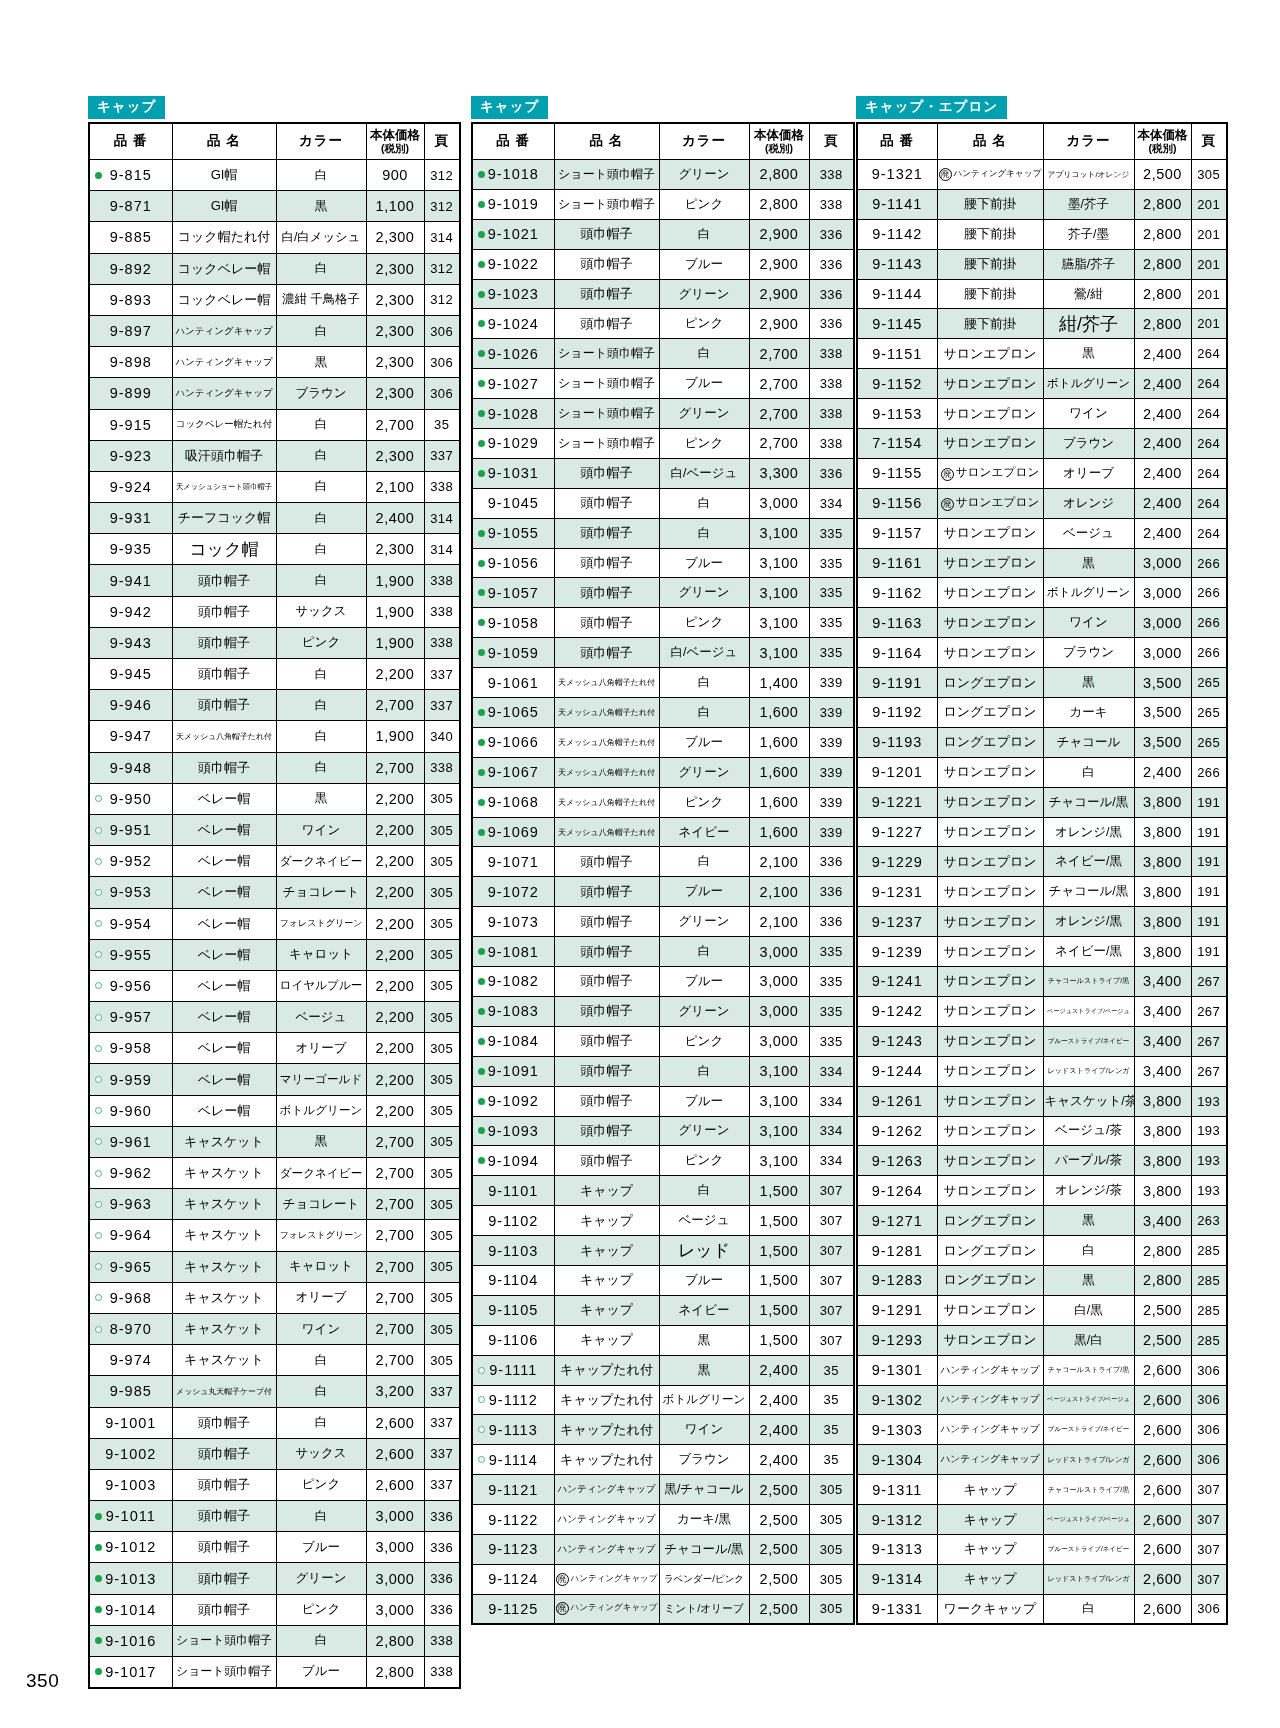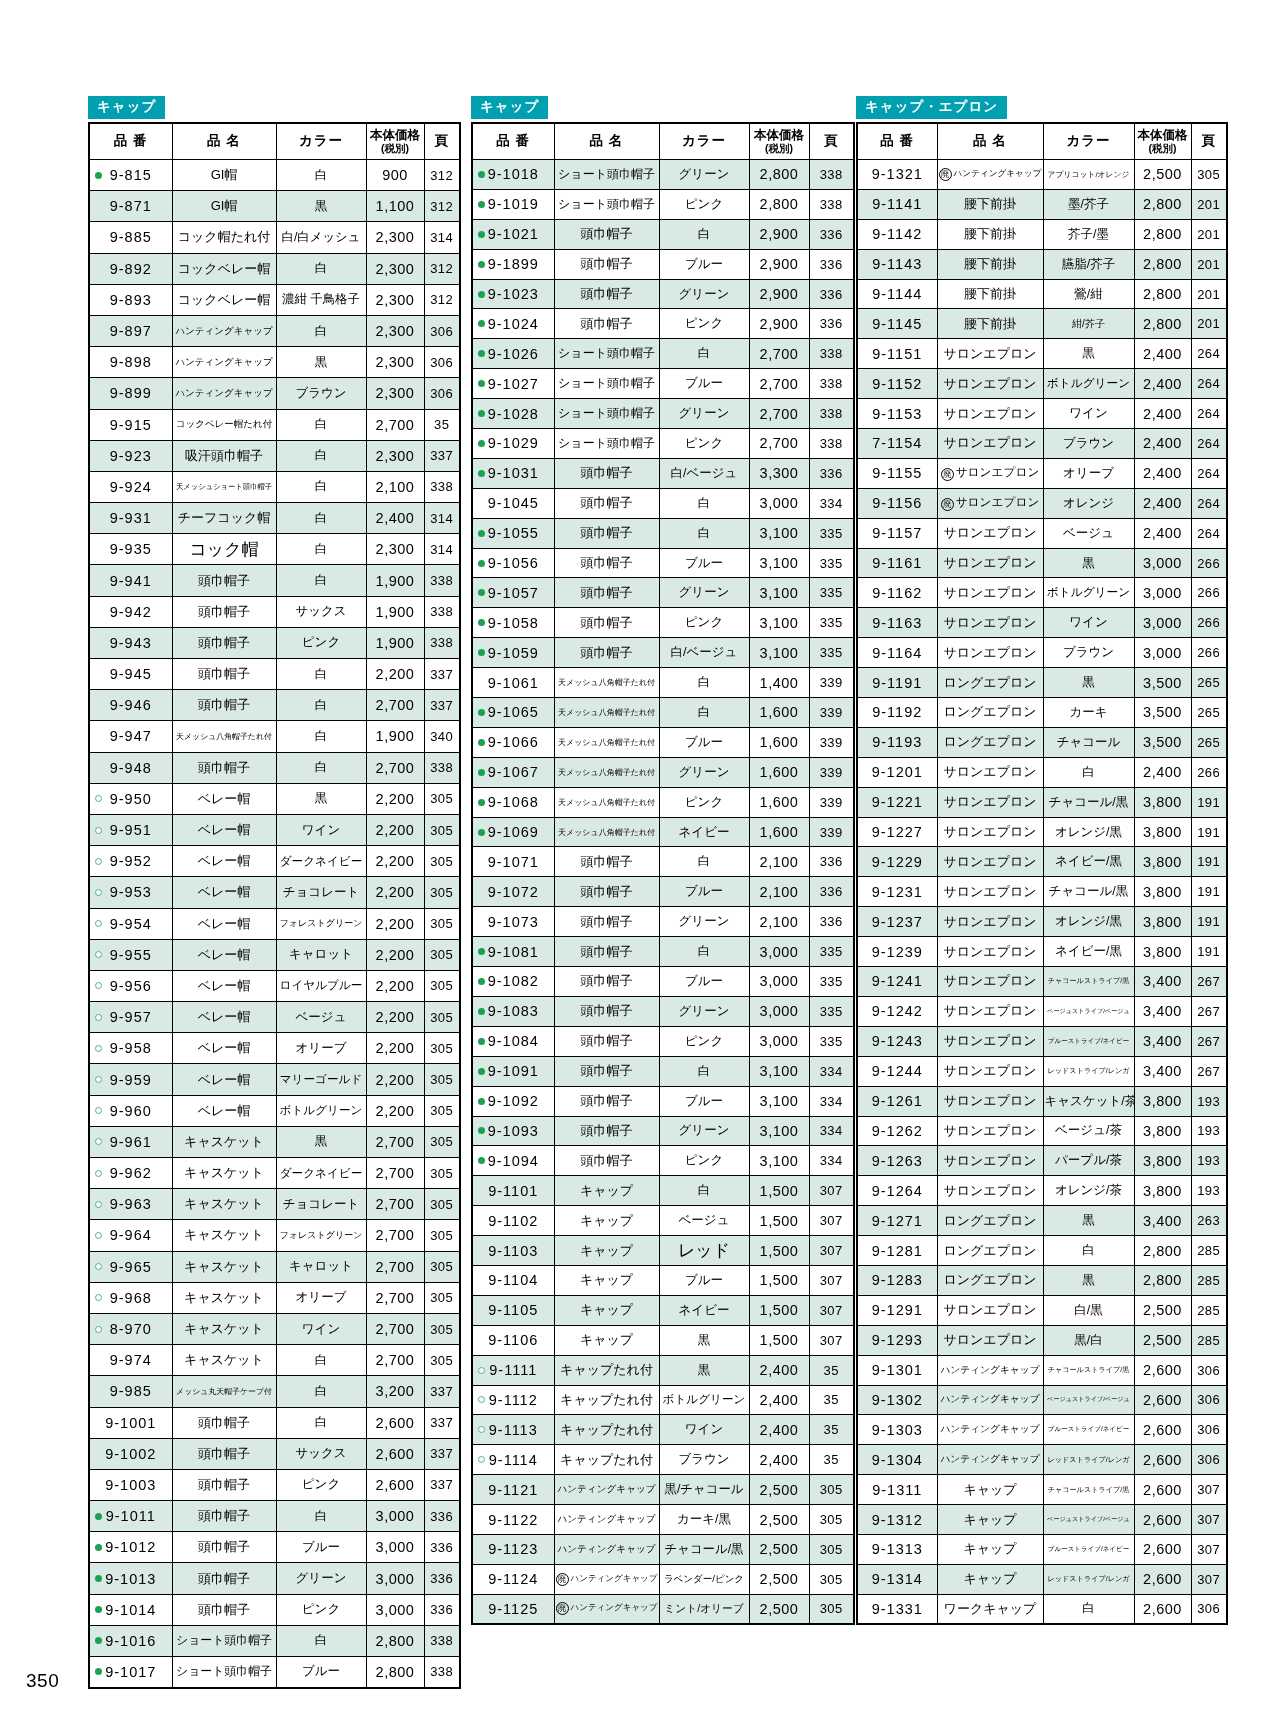--- a/index.html
+++ b/index.html
@@ -497,21 +497,21 @@
           <td class="c-page">338</td>
         </tr>
         <tr class="shaded">
           <td class="c-code"><span class="dot f"></span><span>9-1021</span></td>
           <td class="c-name" style="font-size: 13px;"><span>頭巾帽子</span></td>
           <td class="c-color" style="font-size: 12.5px;">白</td>
           <td class="c-price">2,900</td>
           <td class="c-page">336</td>
         </tr>
         <tr>
-          <td class="c-code"><span class="dot f"></span><span>9-1899</span></td>
+          <td class="c-code"><span class="dot f"></span><span>9-1022</span></td>
           <td class="c-name" style="font-size: 13px;"><span>頭巾帽子</span></td>
           <td class="c-color" style="font-size: 12.5px;">ブルー</td>
           <td class="c-price">2,900</td>
           <td class="c-page">336</td>
         </tr>
         <tr class="shaded">
           <td class="c-code"><span class="dot f"></span><span>9-1023</span></td>
           <td class="c-name" style="font-size: 13px;"><span>頭巾帽子</span></td>
           <td class="c-color" style="font-size: 12.5px;">グリーン</td>
           <td class="c-price">2,900</td>
@@ -883,21 +883,21 @@
         <tr>
           <td class="c-code"><span>9-1144</span></td>
           <td class="c-name" style="font-size: 13px;"><span>腰下前掛</span></td>
           <td class="c-color" style="font-size: 12.5px;">鶯/紺</td>
           <td class="c-price">2,800</td>
           <td class="c-page">201</td>
         </tr>
         <tr class="shaded">
           <td class="c-code"><span>9-1145</span></td>
           <td class="c-name" style="font-size: 13px;"><span>腰下前掛</span></td>
-          <td class="c-color" style="font-size: 10px;">紺/芥子</td>
+          <td class="c-color" style="font-size: 18px;">紺/芥子</td>
           <td class="c-price">2,800</td>
           <td class="c-page">201</td>
         </tr>
         <tr>
           <td class="c-code"><span>9-1151</span></td>
           <td class="c-name" style="font-size: 13px;"><span>サロンエプロン</span></td>
           <td class="c-color" style="font-size: 12.5px;">黒</td>
           <td class="c-price">2,400</td>
           <td class="c-page">264</td>
         </tr>

